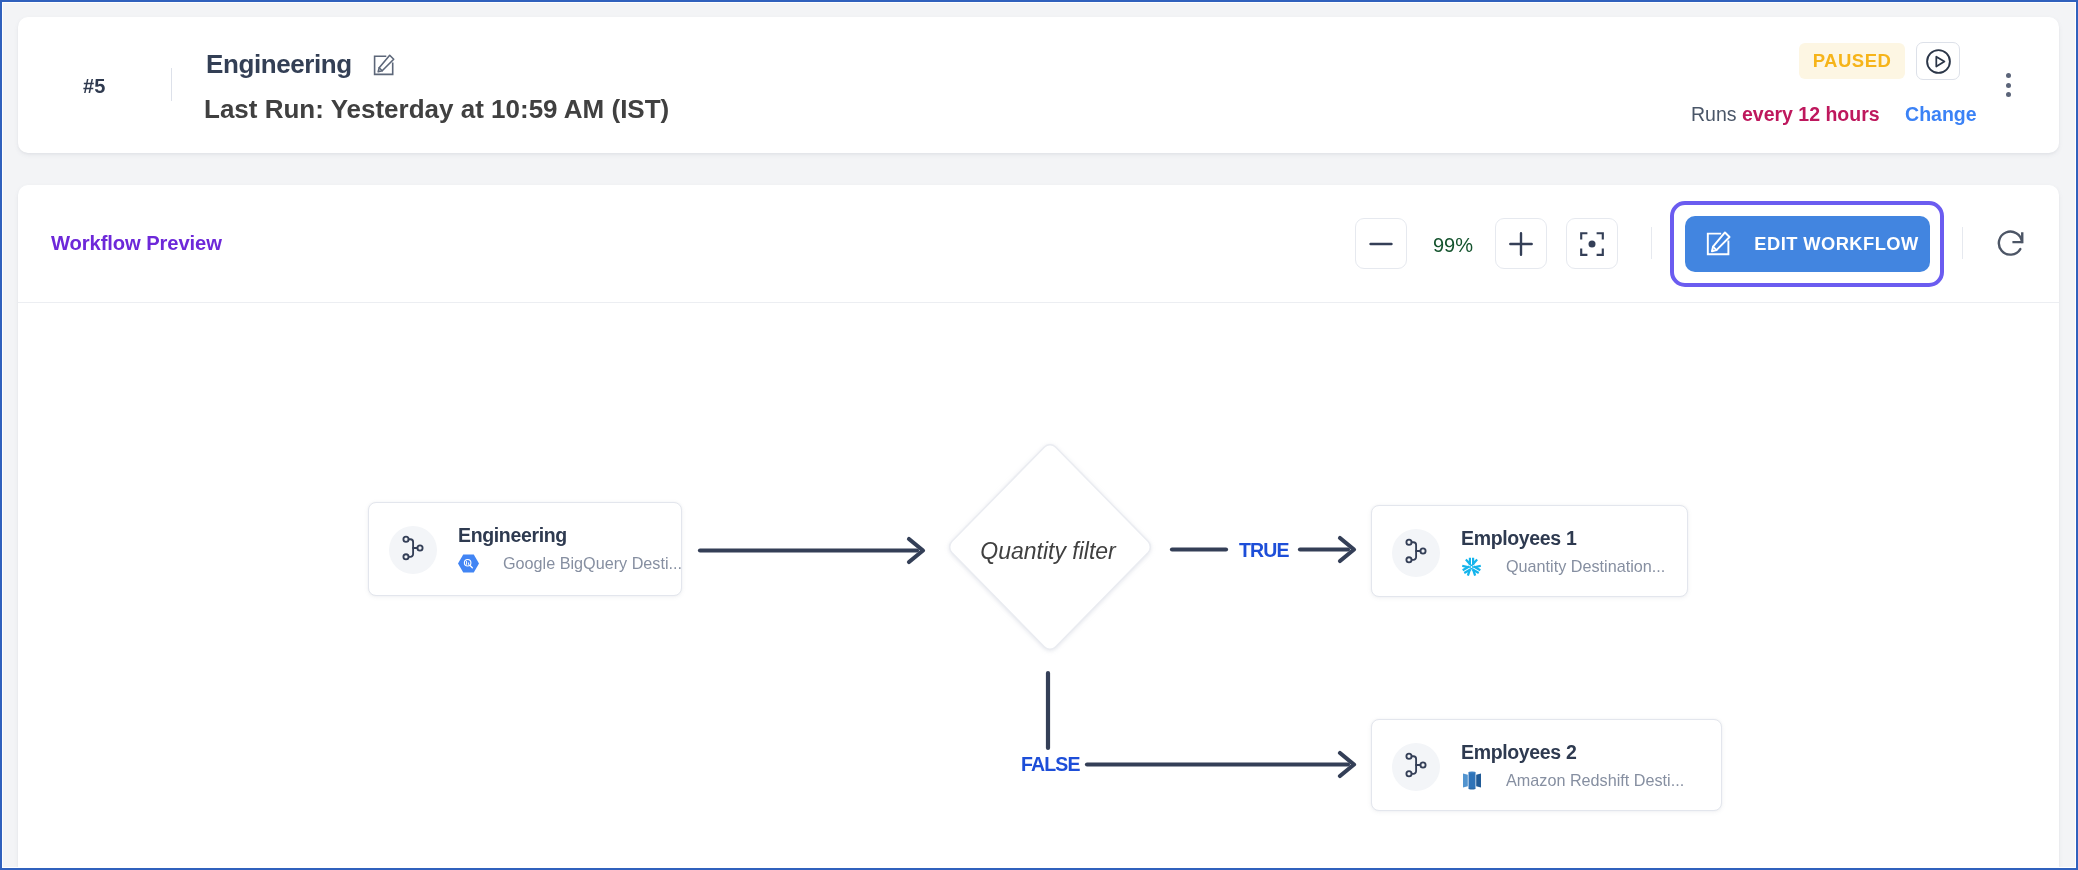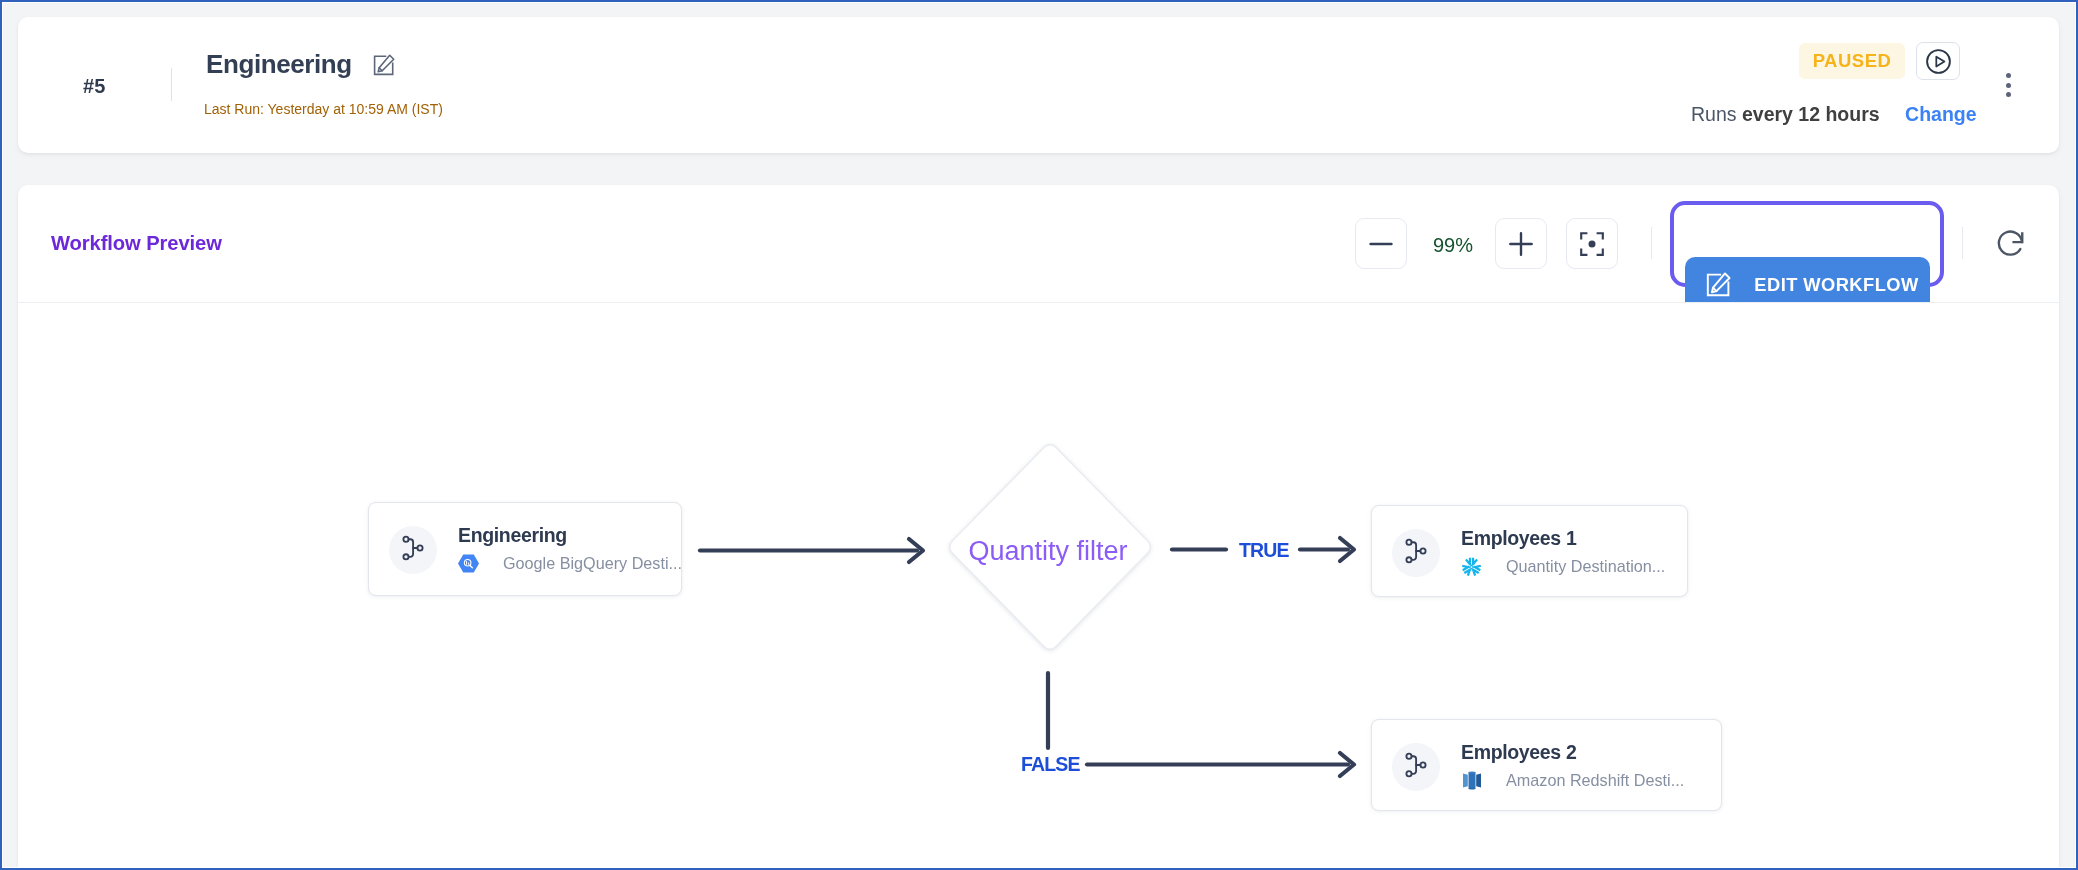--- a/index.html
+++ b/index.html
@@ -15,49 +15,49 @@
   
   .card{position:absolute;background:#fff;border-radius:10px;
         box-shadow:0 2px 4px rgba(110,120,140,.10), 0 1px 2px rgba(110,120,140,.05);}
   #header-card{left:18px;top:17px;width:2041px;height:136px;}
 
   #run-number{position:absolute;left:65px;top:59px;font-size:20px;font-weight:700;color:#2f3a4f;letter-spacing:.2px;line-height:20px;}
   #header-divider{position:absolute;left:153px;top:51px;width:1px;height:33px;background:#dde1ea;}
 
   #wf-title{position:absolute;left:188px;top:34px;font-size:26px;font-weight:700;color:#333f55;letter-spacing:-.4px;line-height:26px;}
   #edit-title-btn{position:absolute;left:355px;top:37px;width:22px;height:22px;cursor:pointer;}
-  #last-run{position:absolute;left:186px;top:83px;font-size:14px;color:#a16207;font-weight:400;line-height:19px;}
+  #last-run{position:absolute;left:186px;top:83px;font-size:26px;color:#404040;font-weight:700;line-height:19px;}
 
   #status-badge{position:absolute;left:1781px;top:26px;width:106px;height:36px;border-radius:6px;
         background:#fdf6e3;color:#f6b41a;font-size:18.5px;font-weight:700;letter-spacing:.5px;
         display:flex;align-items:center;justify-content:center;box-sizing:border-box;}
   #run-now-btn{position:absolute;left:1898px;top:25px;width:44px;height:38px;border:1px solid #dde1e9;border-radius:7px;
         background:#fff;display:flex;align-items:center;justify-content:center;cursor:pointer;box-sizing:border-box;}
   #more-btn{position:absolute;left:1981px;top:53px;width:20px;height:32px;cursor:pointer;}
   .dot{position:absolute;left:7px;width:5.2px;height:5.2px;border-radius:50%;background:#5b6479;}
 
   #schedule{position:absolute;left:1673px;top:88px;font-size:19.5px;color:#4a5668;white-space:nowrap;line-height:19px;}
-  #schedule b{font-weight:700;color:#404040;}
+  #schedule b{font-weight:700;color:#be185d;}
   #schedule .lnk{color:#3b82f6;font-weight:700;cursor:pointer;margin-left:20px;}
 
   
   #preview-card{left:18px;top:185px;width:2041px;height:682px;overflow:hidden;border-radius:10px 10px 0 0;}
   #preview-title{position:absolute;left:33px;top:51px;font-size:20.2px;font-weight:700;color:#6d28d9;letter-spacing:-.1px;line-height:15px;}
   #toolbar-divider{position:absolute;left:0;top:117px;width:2041px;height:1px;background:#eceef2;}
 
   .ibtn{position:absolute;border:1px solid #e6e9ef;border-radius:9px;background:#fff;
         display:flex;align-items:center;justify-content:center;cursor:pointer;box-sizing:border-box;}
   #zoom-out{left:1337px;top:33px;width:52px;height:51px;}
   #zoom-level{position:absolute;left:1405px;top:50px;width:60px;text-align:center;font-size:20px;color:#14532d;line-height:20px;}
   #zoom-in{left:1477px;top:33px;width:52px;height:51px;}
   #fit-view{left:1548px;top:33px;width:52px;height:51px;}
   #sep1{position:absolute;left:1633px;top:42px;width:1px;height:32px;background:#e6e9ef;}
   #focus-ring{position:absolute;left:1652px;top:16px;width:274px;height:86px;border:4.5px solid #6b5cf0;border-radius:15px;background:#fff;box-sizing:border-box;}
   #edit-workflow{position:absolute;left:1667px;top:31px;width:245px;height:56px;border-radius:10px;background:#4285e0;
-        display:flex;align-items:center;justify-content:center;gap:23px;padding-left:10px;cursor:pointer;box-sizing:border-box;margin-top:41px;}
+        display:flex;align-items:center;justify-content:center;gap:23px;padding-left:10px;cursor:pointer;box-sizing:border-box;}
   #edit-workflow span{color:#fff;font-size:18.3px;font-weight:700;letter-spacing:.45px;}
   #sep2{position:absolute;left:1944px;top:42px;width:1px;height:32px;background:#e6e9ef;}
   #refresh-btn{position:absolute;left:1978px;top:42px;width:31px;height:32px;display:flex;align-items:center;justify-content:center;cursor:pointer;}
 
   
   #canvas{position:absolute;left:0;top:118px;width:2041px;height:544px;background:#fff;overflow:hidden;}
 
   .node{position:absolute;background:#fff;border:1px solid #e3e6ed;border-radius:8px;
         box-shadow:0 1px 4px rgba(110,120,140,.10), 0 0 2px rgba(110,120,140,.06);box-sizing:border-box;cursor:pointer;}
   .node-ic{position:absolute;left:20px;top:23px;width:48px;height:48px;border-radius:50%;background:#f3f5f8;
@@ -65,21 +65,21 @@
   .node-name{position:absolute;left:89px;font-size:19.5px;font-weight:700;color:#2e3a50;letter-spacing:-.35px;white-space:nowrap;line-height:19px;}
   .node-sub{position:absolute;left:89px;font-size:16.2px;color:#868fa1;white-space:nowrap;display:flex;align-items:center;gap:24px;line-height:17px;}
   .node-sub .logo{width:21px;height:21px;flex:none;display:flex;align-items:center;justify-content:center;}
 
   #node-source{left:350px;top:199px;width:314px;height:94px;}
   #node-dest1{left:1353px;top:202px;width:317px;height:92px;}
   #node-dest2{left:1353px;top:416px;width:351px;height:92px;}
 
   #diamond{position:absolute;left:929px;top:139px;width:206px;height:210px;}
   #diamond-label{position:absolute;left:-2px;top:4px;width:206px;height:210px;display:flex;align-items:center;justify-content:center;
-        font-size:27px;color:#8b5cf6;letter-spacing:0px;}
+        font-size:23px;color:#404040;letter-spacing:0px;font-style:italic;}
 
   .edge-label{position:absolute;font-size:19.5px;font-weight:700;color:#1d4ed8;letter-spacing:-0.85px;line-height:14px;}
   #lbl-true{left:1221px;top:240px;}
   #lbl-false{left:1003px;top:454px;text-align:right;}
 
   svg.edges{position:absolute;left:0;top:0;width:2041px;height:544px;overflow:visible;}
 </style>
 </head>
 <body>
 

